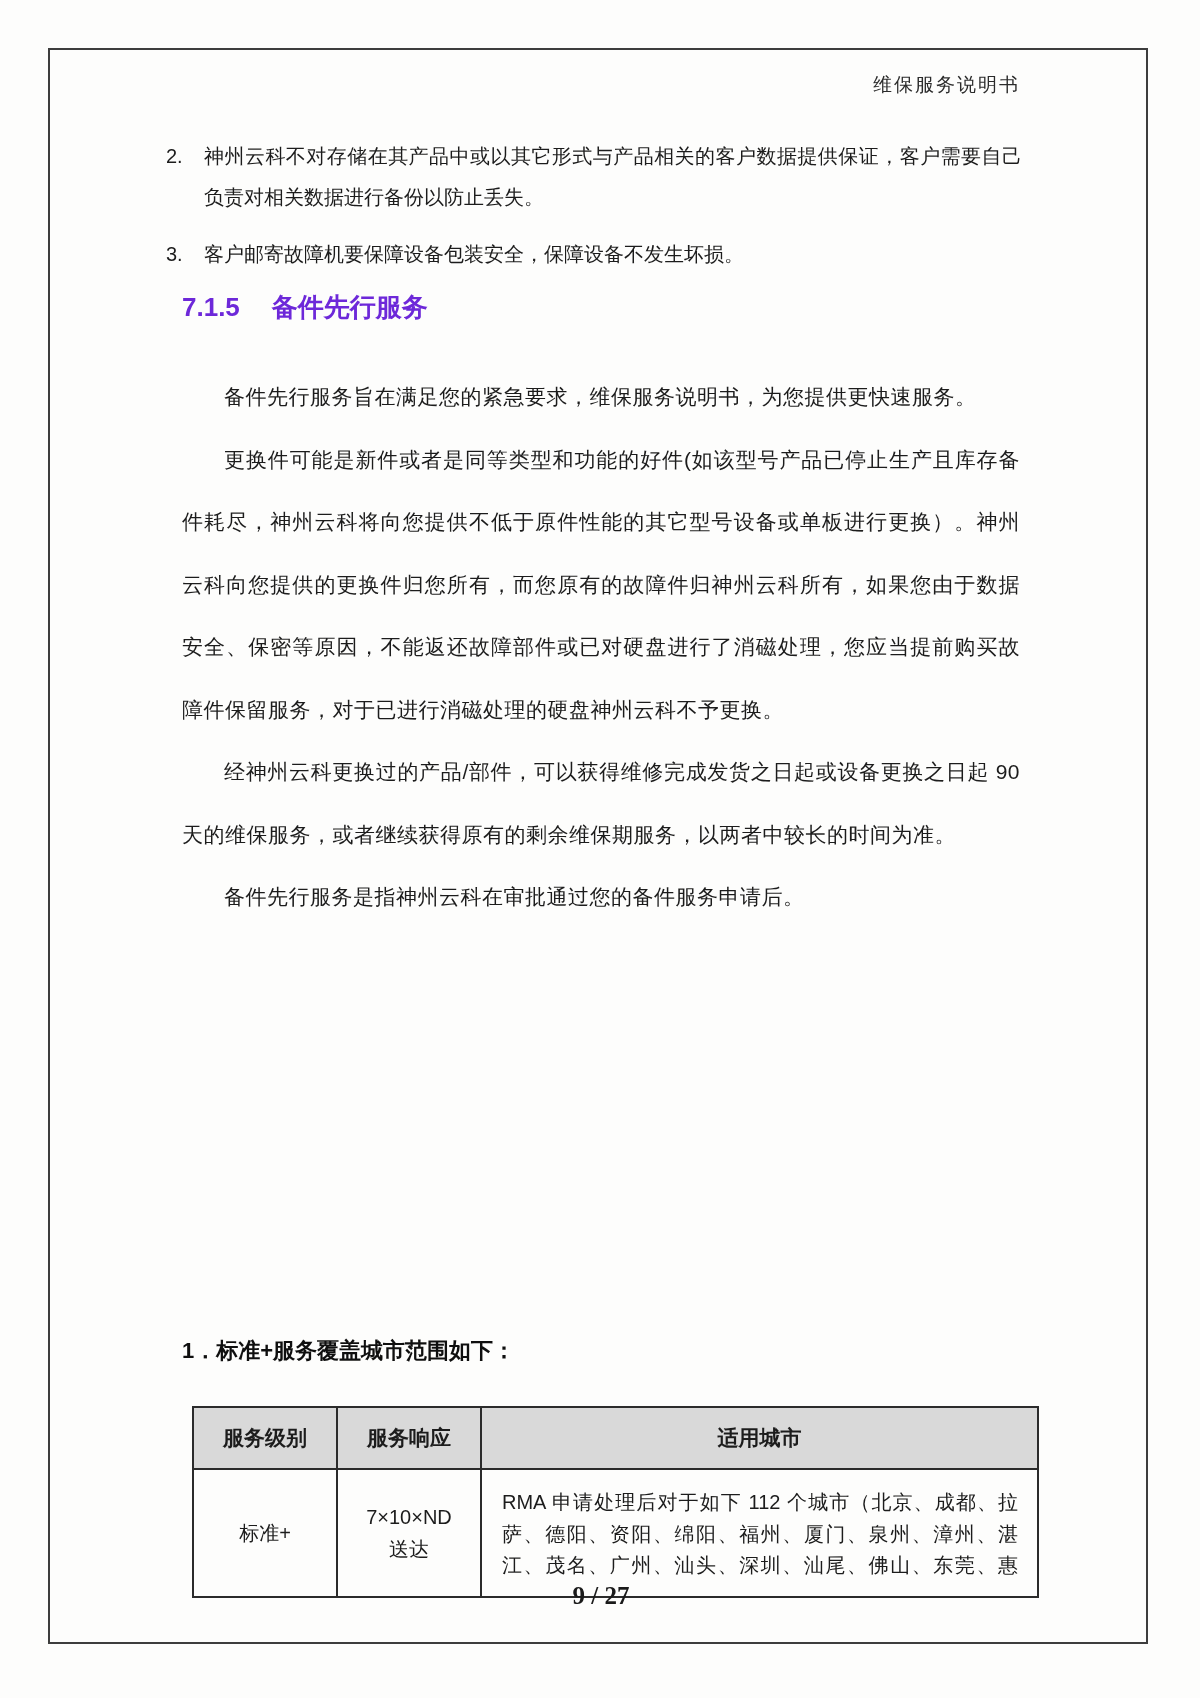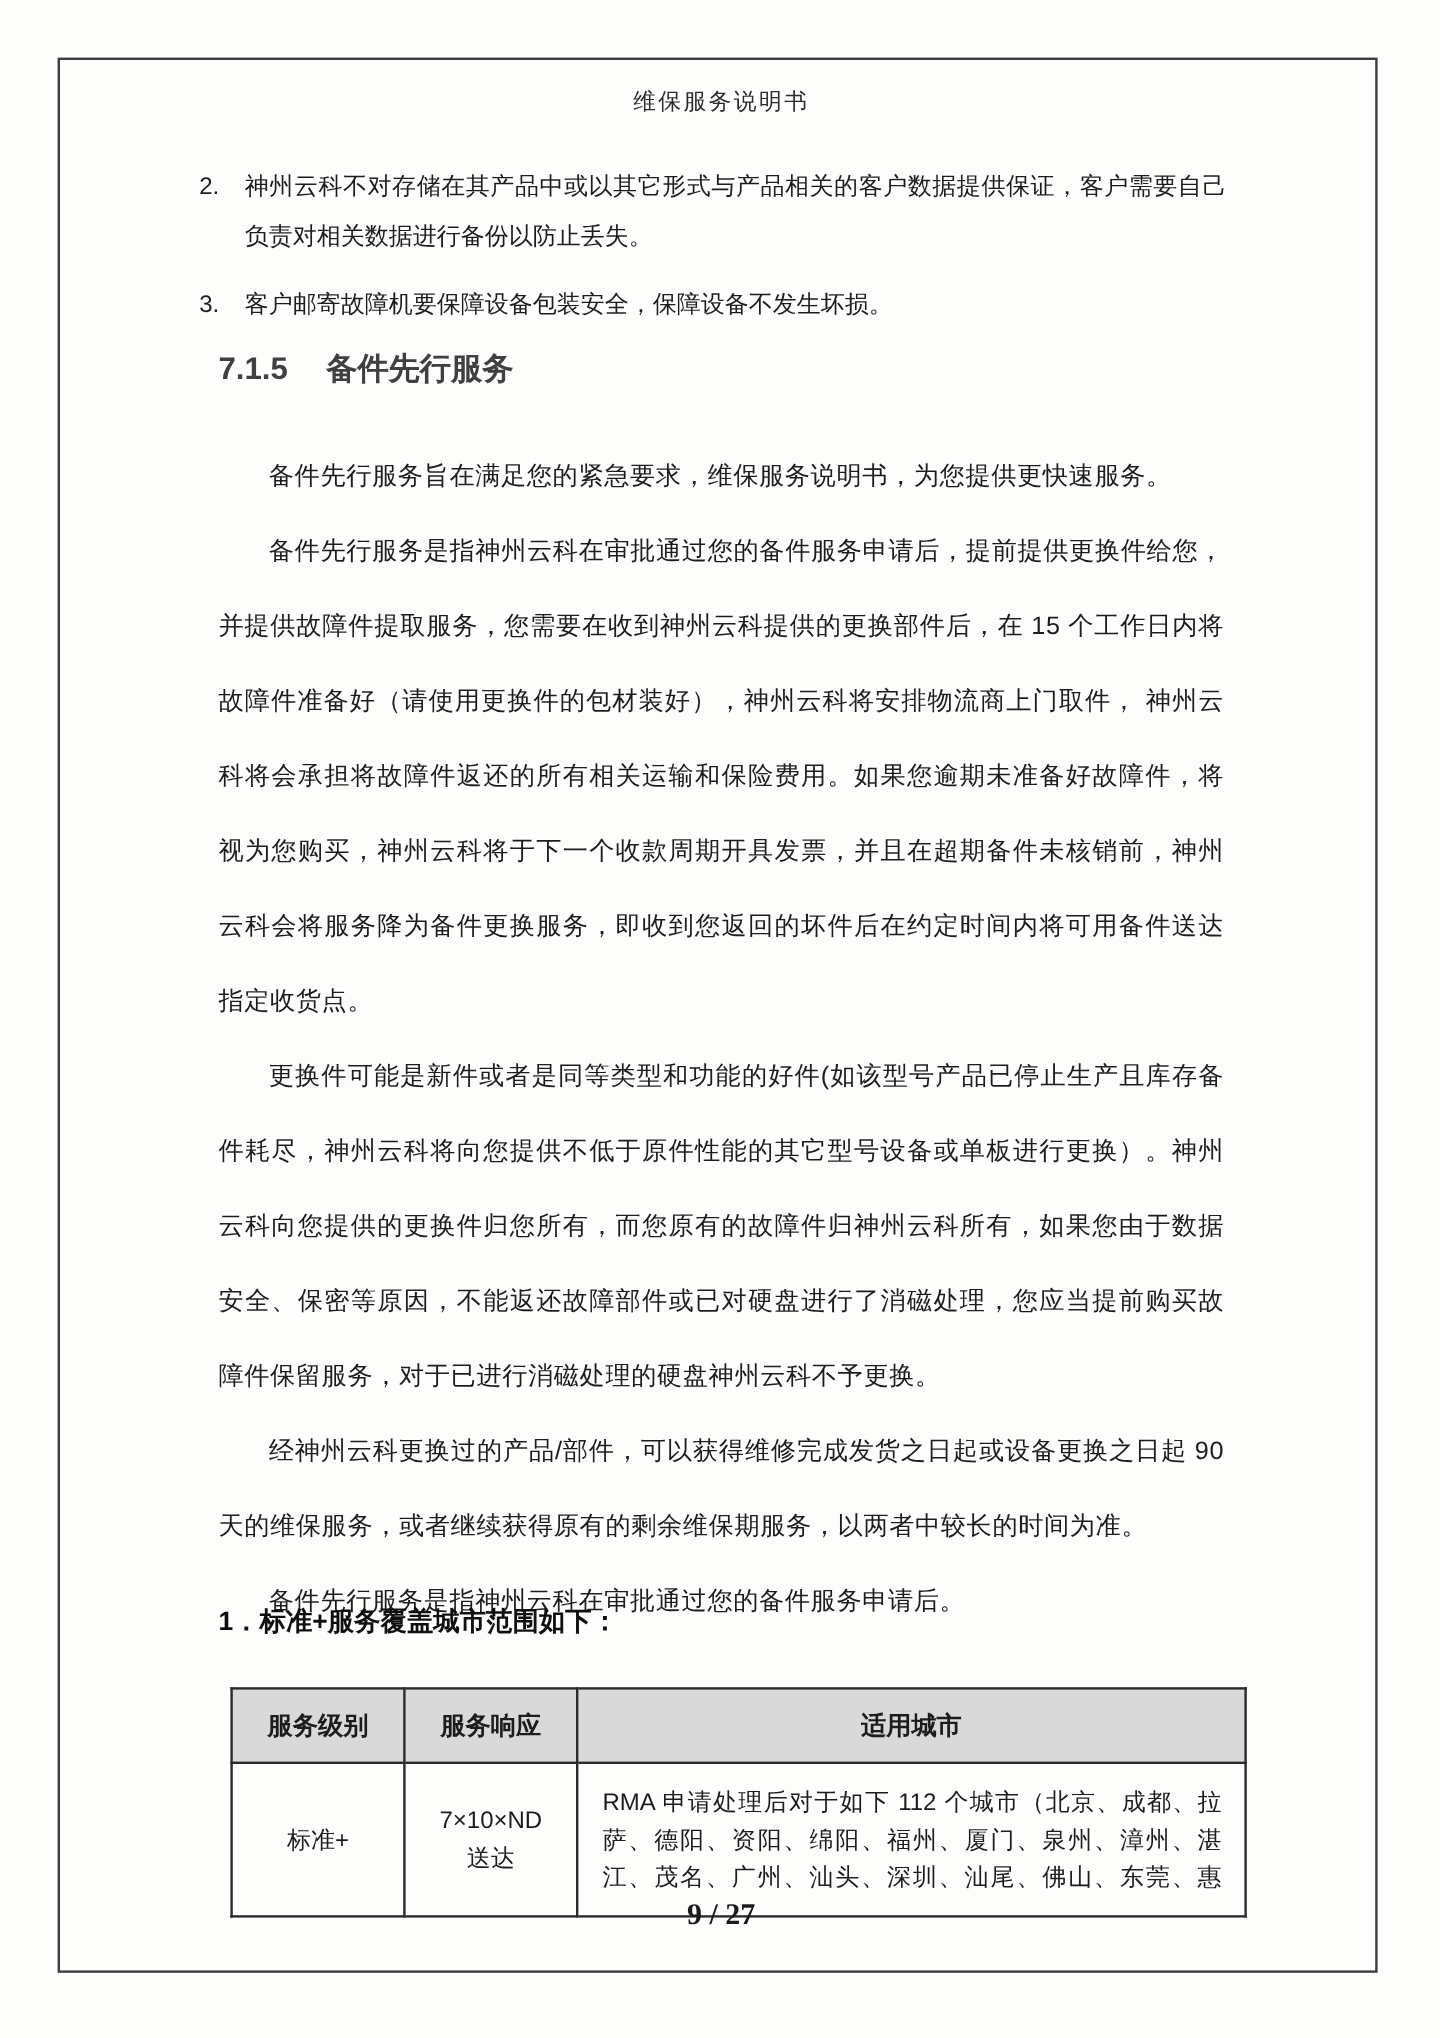--- a/index.html
+++ b/index.html
@@ -24,21 +24,21 @@
     height: 1596px;
     border: 2px solid #3d3d3d;
     box-sizing: border-box;
     background: transparent;
   }
   .doc-header {
     position: absolute;
     left: 182px;
     top: 72px;
     width: 838px;
-    text-align: center;
+    text-align: right;
     font-family: "Liberation Serif", serif;
     font-size: 19px;
     letter-spacing: 2px;
     color: #2b2b2b;
   }
   .num-list {
     position: absolute;
     left: 166px;
     top: 136px;
     width: 856px;
@@ -55,21 +55,21 @@
   .num-item .txt {
     flex: 1 1 auto;
     text-align: justify;
   }
   .section-heading {
     position: absolute;
     left: 182px;
     top: 290px;
     font-size: 26px;
     font-weight: bold;
-    color: #404040;
+    color: #6d28d9;
     display: flex;
     align-items: baseline;
   }
   .section-heading .sec-num { margin-right: 32px; }
   .body-block {
     position: absolute;
     left: 182px;
     top: 366px;
     width: 838px;
   }
@@ -159,21 +159,20 @@
     </div>
   </div>
 
   <div class="section-heading">
     <span class="sec-num">7.1.5</span>
     <span class="sec-title">备件先行服务</span>
   </div>
 
   <div class="body-block">
     <p>备件先行服务旨在满足您的紧急要求，维保服务说明书，为您提供更快速服务。</p>
-    <p>备件先行服务是指神州云科在审批通过您的备件服务申请后，提前提供更换件给您，并提供故障件提取服务，您需要在收到神州云科提供的更换部件后，在 15 个工作日内将故障件准备好（请使用更换件的包材装好），神州云科将安排物流商上门取件， 神州云科将会承担将故障件返还的所有相关运输和保险费用。如果您逾期未准备好故障件，将视为您购买，神州云科将于下一个收款周期开具发票，并且在超期备件未核销前，神州云科会将服务降为备件更换服务，即收到您返回的坏件后在约定时间内将可用备件送达指定收货点。</p>
     <p>更换件可能是新件或者是同等类型和功能的好件(如该型号产品已停止生产且库存备件耗尽，神州云科将向您提供不低于原件性能的其它型号设备或单板进行更换）。神州云科向您提供的更换件归您所有，而您原有的故障件归神州云科所有，如果您由于数据安全、保密等原因，不能返还故障部件或已对硬盘进行了消磁处理，您应当提前购买故障件保留服务，对于已进行消磁处理的硬盘神州云科不予更换。</p>
     <p>经神州云科更换过的产品/部件，可以获得维修完成发货之日起或设备更换之日起 90 天的维保服务，或者继续获得原有的剩余维保期服务，以两者中较长的时间为准。</p>
     <p>备件先行服务是指神州云科在审批通过您的备件服务申请后。</p>
   </div>
 
   <div class="list-heading">1．标准+服务覆盖城市范围如下：</div>
 
   <table class="svc-table">
     <colgroup>
       <col style="width:144px">

